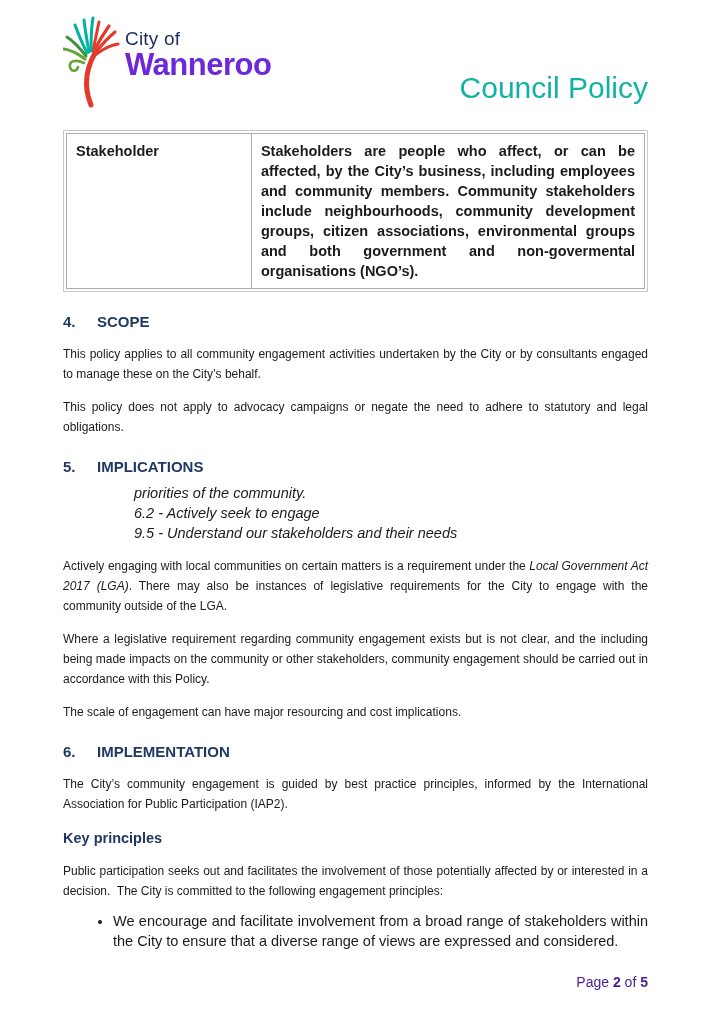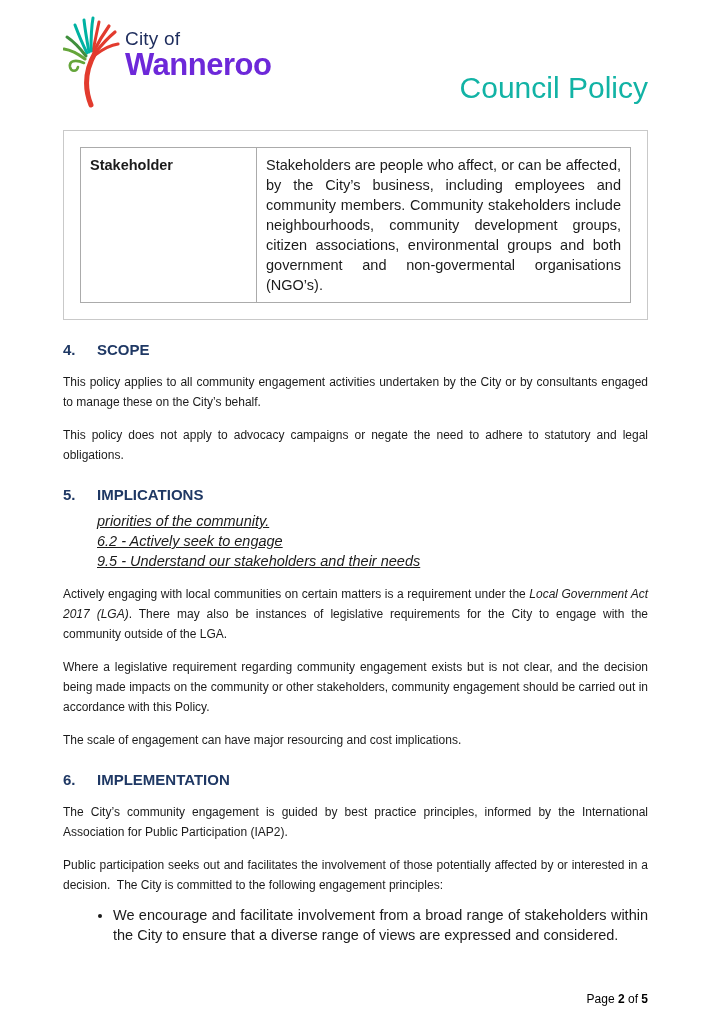--- a/index.html
+++ b/index.html
@@ -16,38 +16,38 @@
   }
   
   .header { display:flex; justify-content:space-between; align-items:flex-end; height:94px; }
   .logo { display:flex; align-items:flex-start; }
   .logo svg { display:block; }
   .logo-text { margin-left:2px; margin-top:14px; }
   .logo-line1 { display:block; font-size:19px; font-weight:500; color:#1e2d5d; line-height:21px; letter-spacing:0.2px; }
   .logo-line2 { display:block; font-size:31px; font-weight:bold; color:#6d28d9; line-height:31px; letter-spacing:-0.5px; }
   .doc-type { font-size:30px; color:#12b3a5; line-height:32px; margin-bottom:4px; }
   
-  .def-table-wrap { margin-top:22px; border:1px solid #c9c9c9; padding:16px; }
+  .def-table-wrap { margin-top:22px; border:1px solid #c9c9c9; padding:2px; }
   .def-table { width:100%; border-collapse:collapse; table-layout:fixed; }
-  .def-table td { border:1px solid #ababab; vertical-align:top; padding:7px 9px; font-size:14.5px; line-height:20px; }
+  .def-table td { border:1px solid #ababab; vertical-align:top; padding:7px 9px; font-size:14.5px; line-height:20px;font-weight:bold; }
   .def-table .term-cell { width:32%; font-weight:bold; }
   .def-table .def-cell { text-align:justify; }
   
   .sec-h { display:flex; margin-top:21px; font-size:15px; font-weight:bold; color:#1f3864; line-height:18px; }
   .sec-num { width:34px; flex:0 0 34px; }
   p.body { margin-top:13px; font-size:12px; line-height:20px; }
   .just { text-align:justify; }
   .objectives { margin-top:7px; font-style:italic; font-size:14.5px; line-height:20px; }
   .obj-first { margin-left:36px; }
-  .obj-sub { margin-left:34px;text-decoration:underline; }
+  .obj-sub { margin-left:71px; }
   .sub-h { margin-top:14px; font-size:14.5px; font-weight:bold; color:#1f3864; line-height:20px; }
   ul.principles { margin-top:10px; padding-left:50px; list-style:disc; }
   ul.principles li { font-size:14.5px; line-height:20px; text-align:justify; margin-top:3px; }
   
-  .footer { position:absolute; right:57px; bottom:16px; font-size:12px; color:#000000; }
+  .footer { position:absolute; right:57px; bottom:32px; font-size:14px; color:#4c1d95; }
   .footer b { font-weight:bold; }
   em { font-style:italic; }
 </style>
 </head>
 <body>
 
 <div class="page">
 
   <div class="header">
     <div class="logo">
@@ -103,30 +103,31 @@
     <h2 class="sec-h">
       <span class="sec-num">5.</span>
       <span>IMPLICATIONS</span>
     </h2>
     <div class="objectives">
       <div class="obj-sub">priorities of the community.</div>
       <div class="obj-sub">6.2 - Actively seek to engage</div>
       <div class="obj-sub">9.5 - Understand our stakeholders and their needs</div>
     </div>
     <p class="body just"><span>Actively engaging with local communities on certain matters is a requirement under the </span><em>Local Government Act 2017 (LGA)</em><span>. There may also be instances of legislative requirements for the City to engage with the community outside of the LGA.</span></p>
-    <p class="body just">Where a legislative requirement regarding community engagement exists but is not clear, and the decision being made impacts on the community or other stakeholders, community engagement should be carried out in accordance with this Policy.</p>
+    <p class="body just">Where a legislative requirement regarding community engagement exists but is not clear, and the including being made impacts on the community or other stakeholders, community engagement should be carried out in accordance with this Policy.</p>
     <p class="body">The scale of engagement can have major resourcing and cost implications.</p>
   </div>
 
   <div>
     <h2 class="sec-h">
       <span class="sec-num">6.</span>
       <span>IMPLEMENTATION</span>
     </h2>
     <p class="body just">The City’s community engagement is guided by best practice principles, informed by the International Association for Public Participation (IAP2).</p>
+    <h3 class="sub-h">Key principles</h3>
     <p class="body just">Public participation seeks out and facilitates the involvement of those potentially affected by or interested in a decision.&nbsp; The City is committed to the following engagement principles:</p>
     <ul class="principles">
       <li>We encourage and facilitate involvement from a broad range of stakeholders within the City to ensure that a diverse range of views are expressed and considered.</li>
 
     </ul>
   </div>
 
   <div class="footer">
     <span>Page </span><b>2</b><span> of </span><b>5</b>
   </div>

